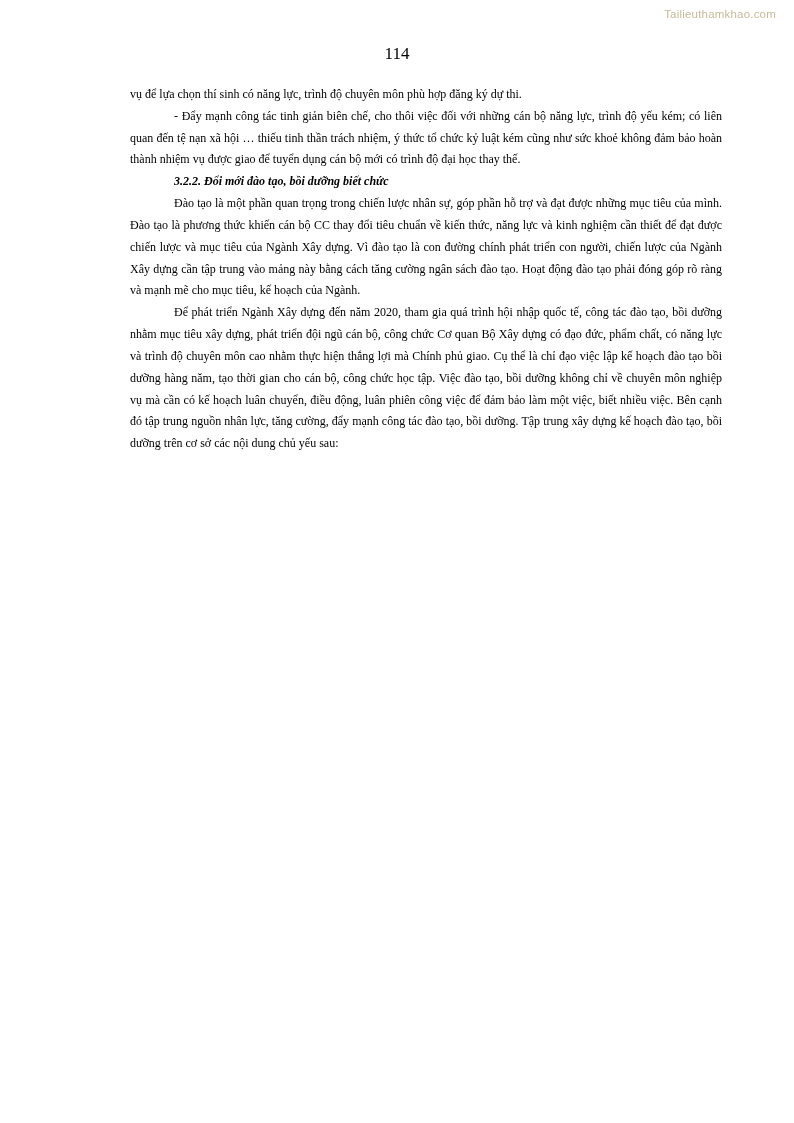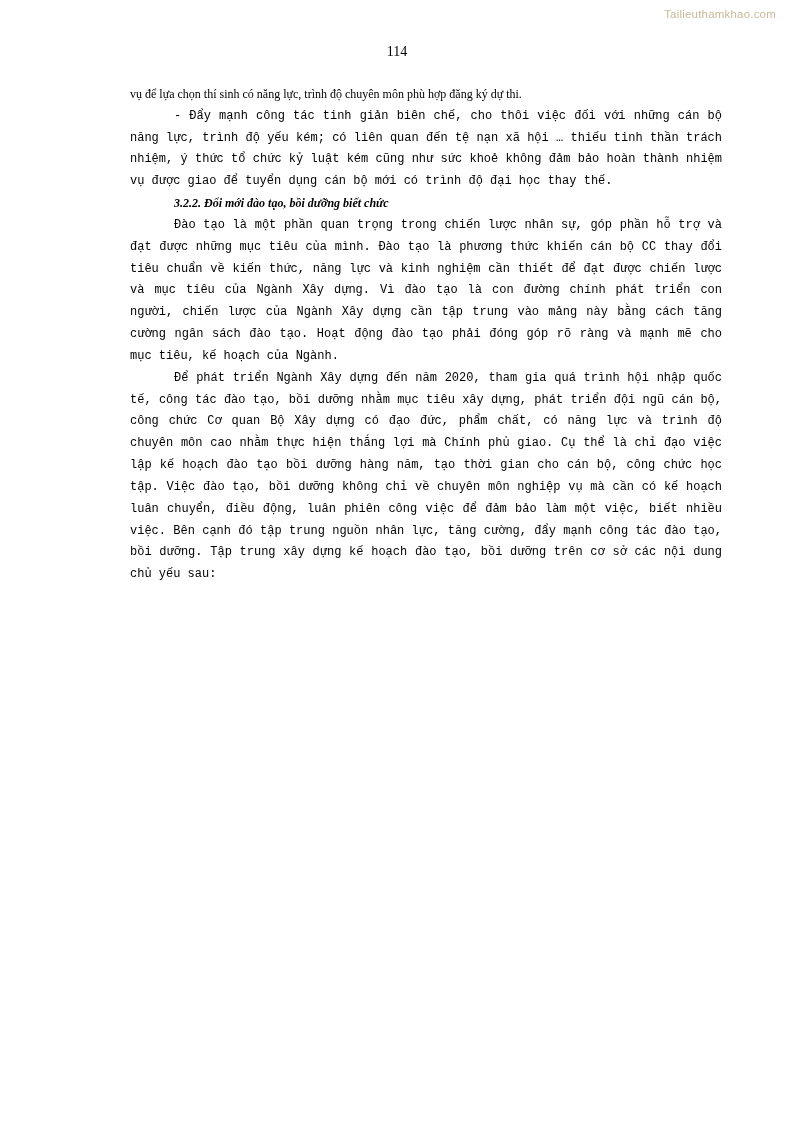--- a/index.html
+++ b/index.html
@@ -28,41 +28,40 @@
     font-size: 11.5px;
     color: #c9b99a;
     letter-spacing: 0.2px;
   }
   .page-number {
     position: absolute;
     top: 44px;
     left: 0;
     right: 0;
     text-align: center;
-    font-size: 14px;
+    font-size: 17px;
     color: #000;
   }
   .content {
     position: absolute;
     top: 84px;
     left: 130px;
     width: 592px;
     font-size: 12px;
     line-height: 1.82;
     color: #000000;
     text-align: justify;
   }
   .content p {
     margin: 0 0 0 0;
     text-align: justify;
     text-justify: inter-word;
   }
   .indent {
     text-indent: 44px;
-    font-family: Liberation Mono, monospace;
   }
   .heading {
     font-weight: bold;
     font-style: italic;
     text-indent: 44px;
     margin: 0;
   }
   .noindent {
     text-indent: 0;
   }

